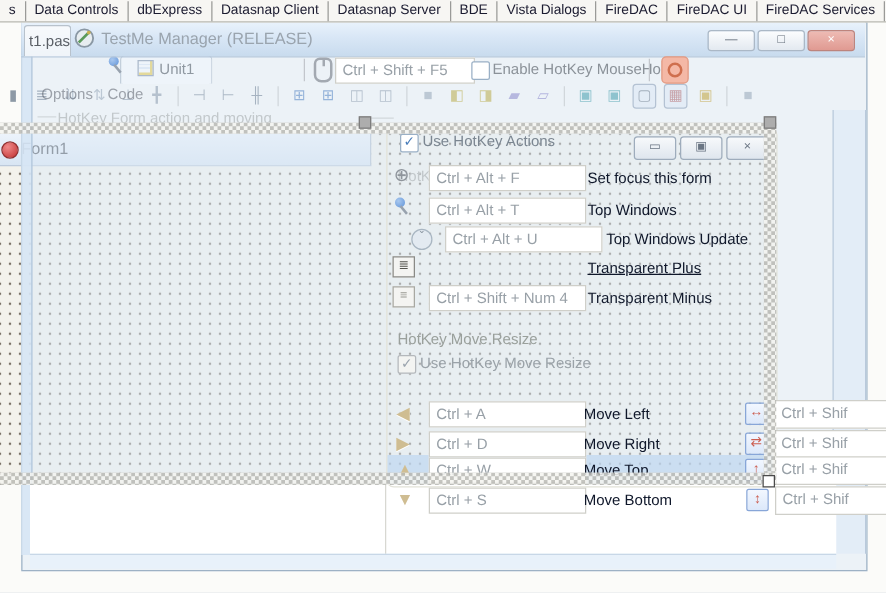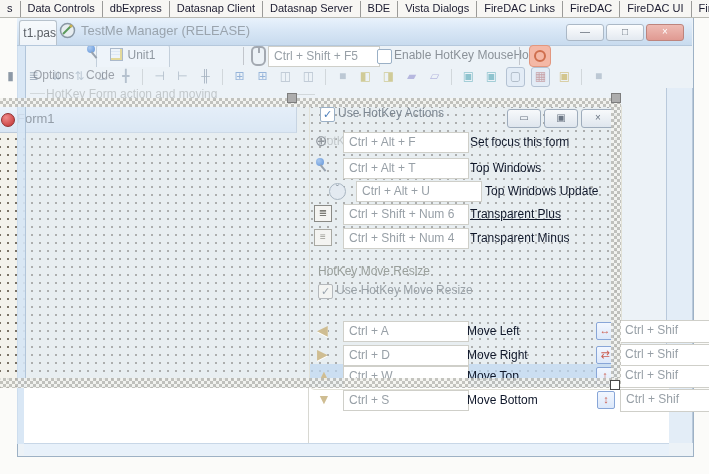--- a/index.html
+++ b/index.html
@@ -74,21 +74,20 @@
 <div class="screen">
 
   <div class="abs palette-bar">
       <span class="ptab">s</span>
       <span class="ptab">Data Controls</span>
       <span class="ptab">dbExpress</span>
       <span class="ptab">Datasnap Client</span>
       <span class="ptab">Datasnap Server</span>
       <span class="ptab">BDE</span>
       <span class="ptab">Vista Dialogs</span>
-      <span class="ptab">FireDAC Links</span>
       <span class="ptab">FireDAC</span>
       <span class="ptab">FireDAC UI</span>
       <span class="ptab">FireDAC Services</span>
     </div>
 
   <div class="abs dots" style="left:0;top:107px;width:296px;height:281px;"></div>
   <div class="abs dots" style="left:296px;top:107px;width:326px;height:281px;"></div>
   <div class="abs form1-titlebar" style="left:0;top:107px;width:296px;height:25px;">
     <span class="form1-icon"></span>
     <span class="form1-text">Form1</span>
@@ -189,21 +188,20 @@
 
   <span class="abs pin-icon" style="left:314px;top:158px;"></span>
   <div class="abs tinput" style="left:343px;top:158px;width:114px;height:19px;">Ctrl + Alt + T</div>
   <div class="abs lbl" style="left:470px;top:161px;">Top Windows</div>
 
   <span class="abs update-icon" style="left:329px;top:183px;">ˇ</span>
   <div class="abs tinput" style="left:356px;top:181px;width:114px;height:19px;">Ctrl + Alt + U</div>
   <div class="abs lbl" style="left:485px;top:184px;">Top Windows Update</div>
 
   <span class="abs boxicon" style="left:314px;top:205px;">≣</span>
-  <div class="abs tinput" style="left:343px;top:204px;width:114px;height:19px;">Ctrl + Shift + Num 6</div>
   <div class="abs lbl" style="left:470px;top:207px;text-decoration:underline;">Transparent Plus</div>
 
   <span class="abs boxicon light" style="left:314px;top:229px;">≡</span>
   <div class="abs tinput" style="left:343px;top:228px;width:114px;height:19px;">Ctrl + Shift + Num 4</div>
   <div class="abs lbl" style="left:470px;top:231px;">Transparent Minus</div>
 
   <div class="abs lbl" style="left:318px;top:264px;color:#9aa09c;">HotKey Move  Resize</div>
   <div class="abs checkbox grayed" style="left:318px;top:284px;">✓</div>
   <div class="abs lbl" style="left:336px;top:283px;color:#9aa2a8;">Use HotKey Move  Resize</div>
 

